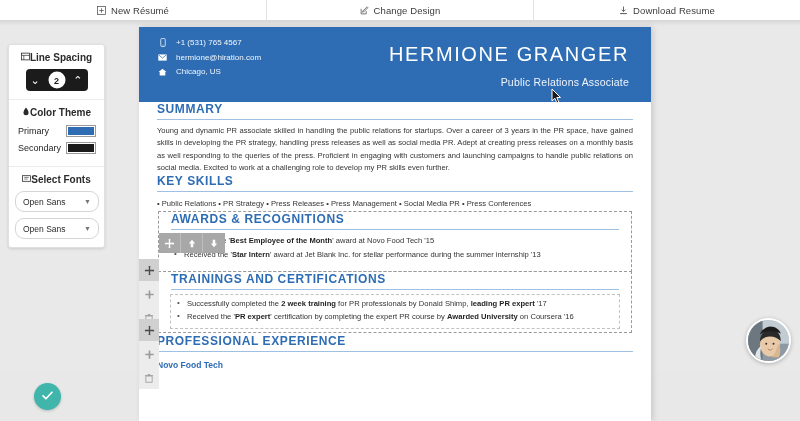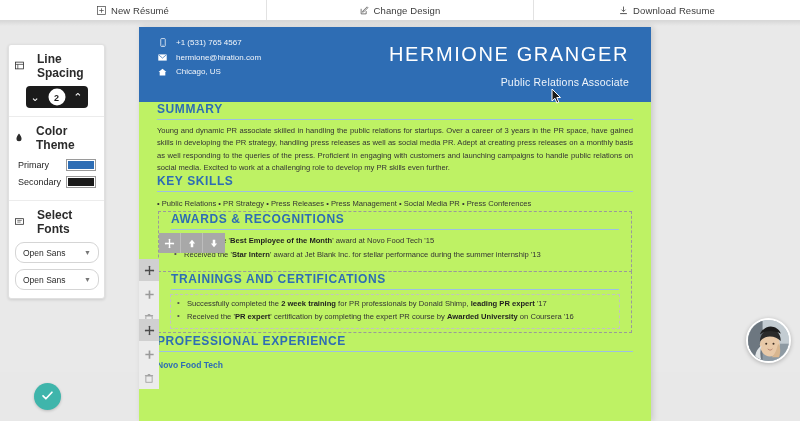--- a/index.html
+++ b/index.html
@@ -31,22 +31,22 @@
 
   
   .panel {
     position: absolute; left: 8px; top: 44px; width: 97px;
     background: #fff; border: 1px solid #e0e0e0; border-radius: 3px;
     box-shadow: 0 1px 3px rgba(0,0,0,.12);
   }
   .panel-sec { padding: 7px 6px 8px; border-bottom: 1px solid #ececec; }
   .panel-sec:last-child { border-bottom: none; }
   .panel-title {
-    display: flex; align-items: center; justify-content: center; gap: 13px;
-    font-size: 12px; font-weight: bold; color: #2b2b2b; margin-bottom: 6px;
+    display: flex; align-items: center; justify-content: center; gap: 0;
+    font-size: 10px; font-weight: bold; color: #2b2b2b; margin-bottom: 6px;
   }
   .stepper {
     margin: 0 auto; width: 62px; height: 22px; background: #1b1b1b;
     border-radius: 4px; display: flex; align-items: center;
     justify-content: space-between; padding: 0 5px; position: relative;
     cursor: pointer;
   }
   .stepper .chev { color: #fff; font-size: 11px; line-height: 1; }
   .stepper .val {
     position: absolute; left: 50%; top: 50%; transform: translate(-50%,-50%);
@@ -68,21 +68,21 @@
     border: 1px solid #d5d5d5; border-radius: 9px;
     display: flex; align-items: center; justify-content: space-between;
     padding: 0 7px; font-size: 8.5px; color: #2b2b2b; cursor: pointer;
   }
   .font-select:last-child { margin-bottom: 0; }
   .caret { font-size: 7px; color: #777; }
 
   
   .doc {
     position: absolute; left: 139px; top: 27px; width: 512px; height: 394px;
-    background: #bef264; box-shadow: 2px 0 6px rgba(0,0,0,.14);
+    background: #ffffff; box-shadow: 2px 0 6px rgba(0,0,0,.14);
     overflow: hidden;
   }
   .res-header {
     background: #2e6db4; color: #fff; height: 75px;
     padding: 11px 22px 0 18px; position: relative;
   }
   .contact-line {
     display: flex; align-items: center; gap: 8px;
     font-size: 8px; margin-bottom: 5.5px; color: #f2f6fb;
   }

